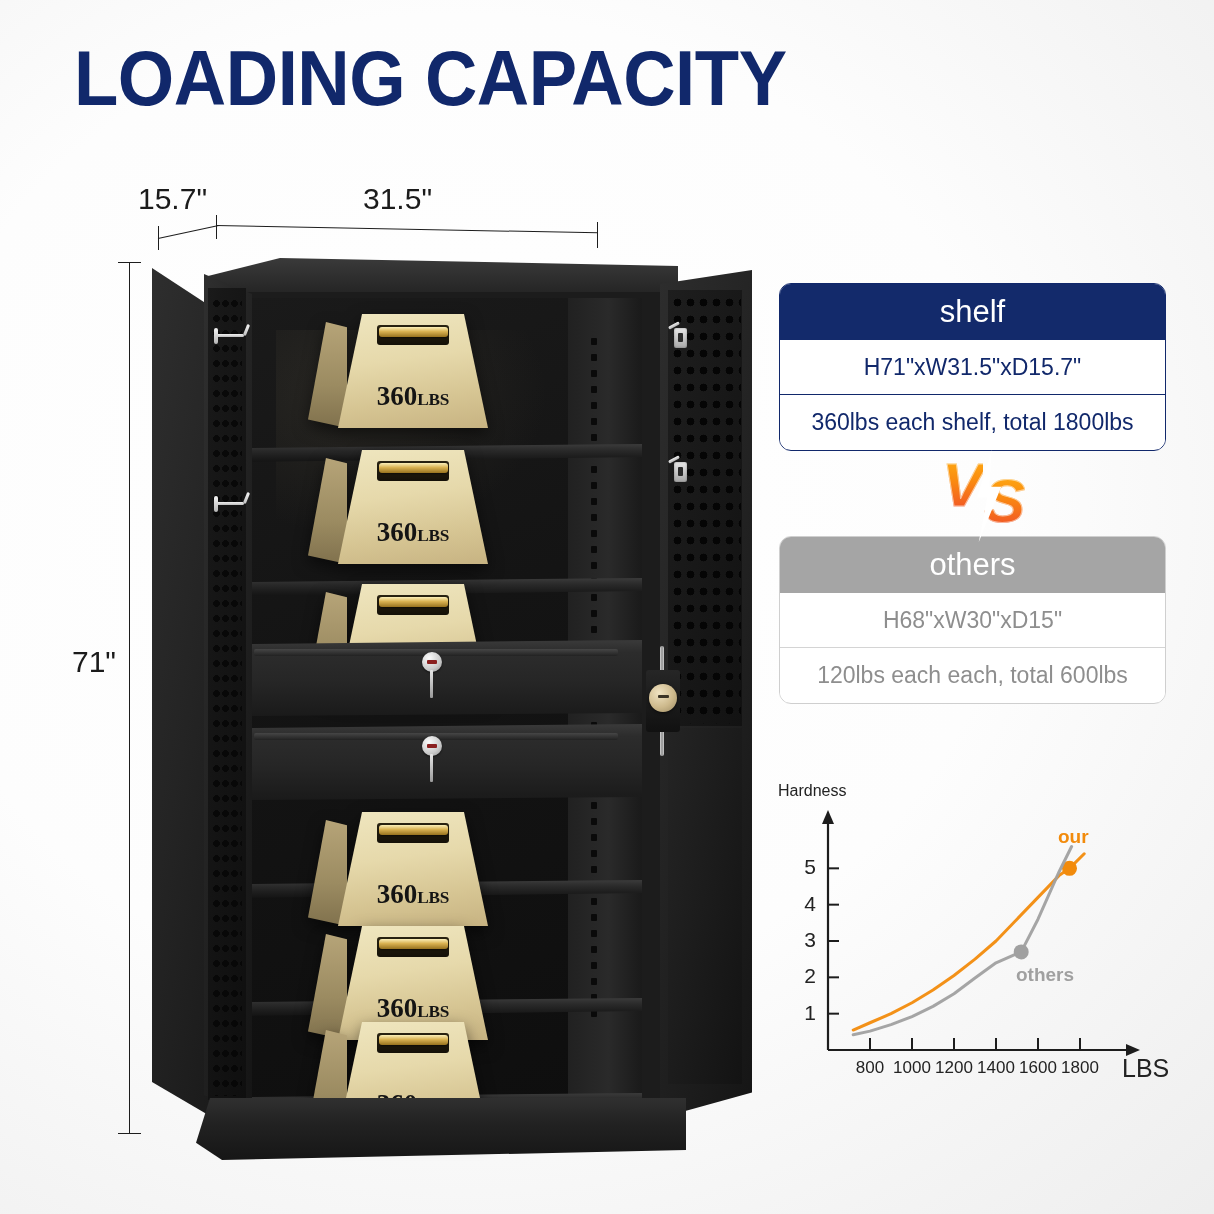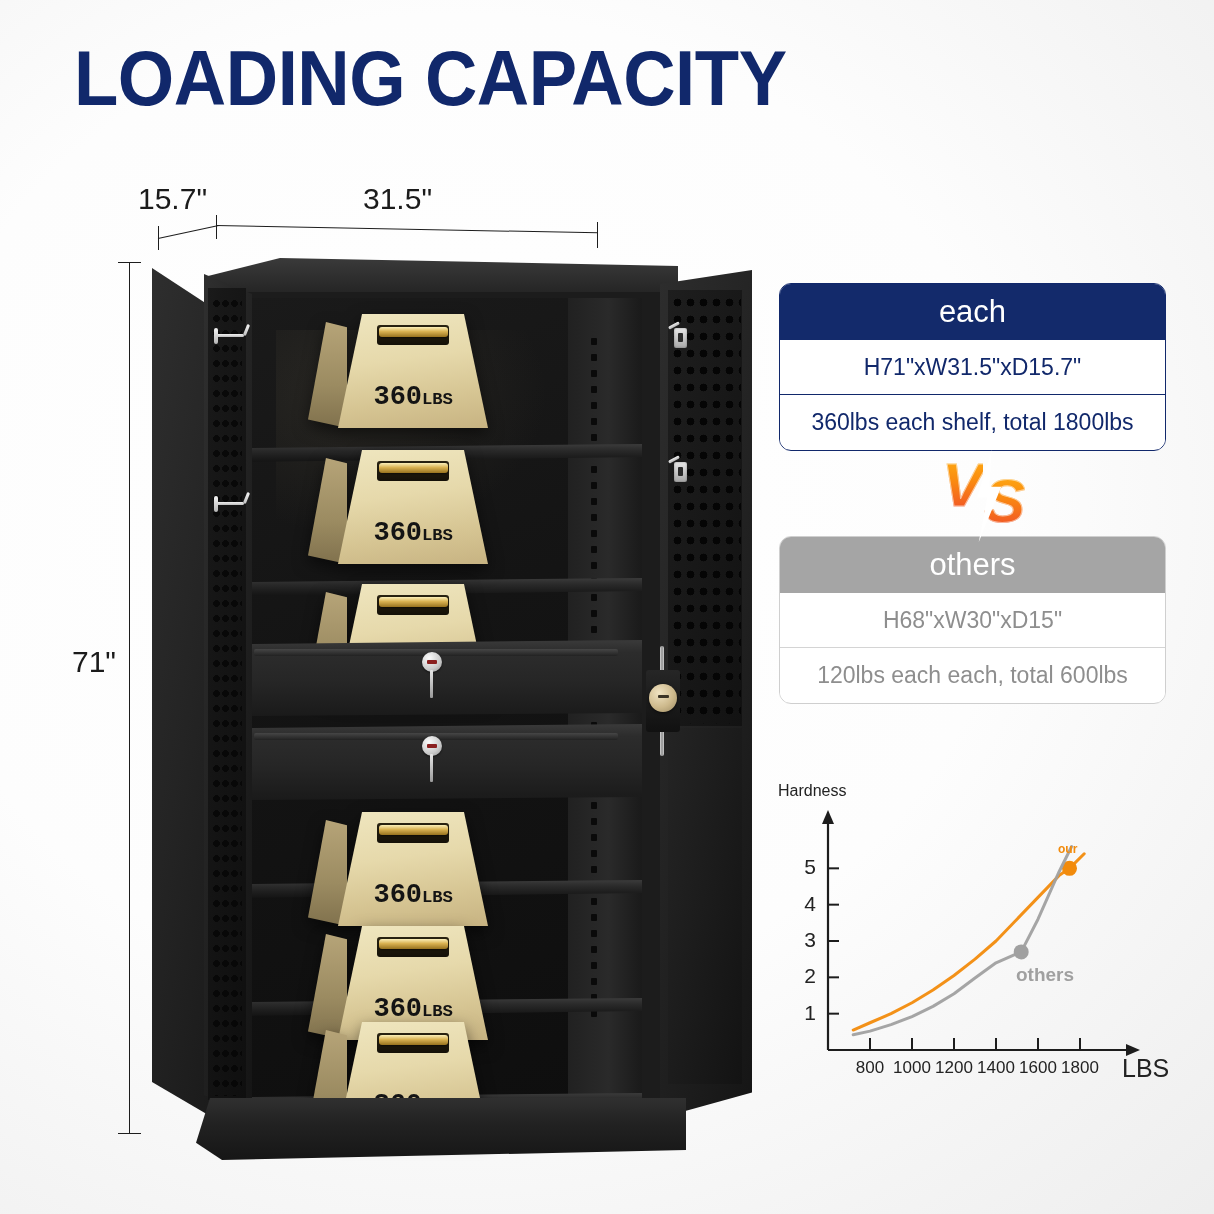--- a/index.html
+++ b/index.html
@@ -278,21 +278,21 @@
     background:linear-gradient(180deg,#fbefb9 0%,#d9b252 45%,#97721f 100%);
     border-radius:3px;
     box-shadow:0 1px 2px rgba(0,0,0,.5);
   }
   .w-label{
     position:absolute;left:0;right:0;bottom:14%;
     text-align:center;
     color:#141414;
     font-weight:700;
     white-space:nowrap;
-    font-family:Liberation Mono, monospace;
+    font-family:Liberation Serif, serif;
   }
   .w-label .unit{font-size:.64em;letter-spacing:-0.2px;}
 
   
   .card{
     position:absolute;
     border-radius:12px;
     overflow:hidden;
     background:#fff;
   }
@@ -345,22 +345,22 @@
   .xlabel{
     position:absolute;left:352px;top:272px;font-size:25px;color:#232323;
   }
   .ytick{
     position:absolute;font-size:21px;color:#232323;text-align:right;width:20px;
   }
   .xtick{
     position:absolute;font-size:17px;color:#232323;text-align:center;width:46px;
   }
   .legend-our{
-    position:absolute;left:288px;top:60px;
-    font-size:12px;font-weight:700;color:#f28b0c;
+    position:absolute;left:288px;top:44px;
+    font-size:19px;font-weight:700;color:#f28b0c;
   }
   .legend-others{
     position:absolute;left:246px;top:182px;
     font-size:19px;font-weight:700;color:#a0a0a0;
   }
 </style>
 </head>
 <body>
 
 <div id="stage">
@@ -547,21 +547,21 @@
         <div class="bar"></div>
           <div class="plate2"></div>
           <div class="cyl"></div>
       </div>
     </div>
 
     <div class="cab-base"></div>
   </div>
 
   <div class="card card-ours">
-    <div class="card-head">each</div>
+    <div class="card-head">shelf</div>
     <div class="card-row">H71"xW31.5"xD15.7"</div>
     <div class="card-row">360lbs each shelf, total 1800lbs</div>
   </div>
 
   <div class="vs">
     <div class="v">V</div>
     <div class="bolt"></div>
     <div class="s">S</div>
   </div>
 

